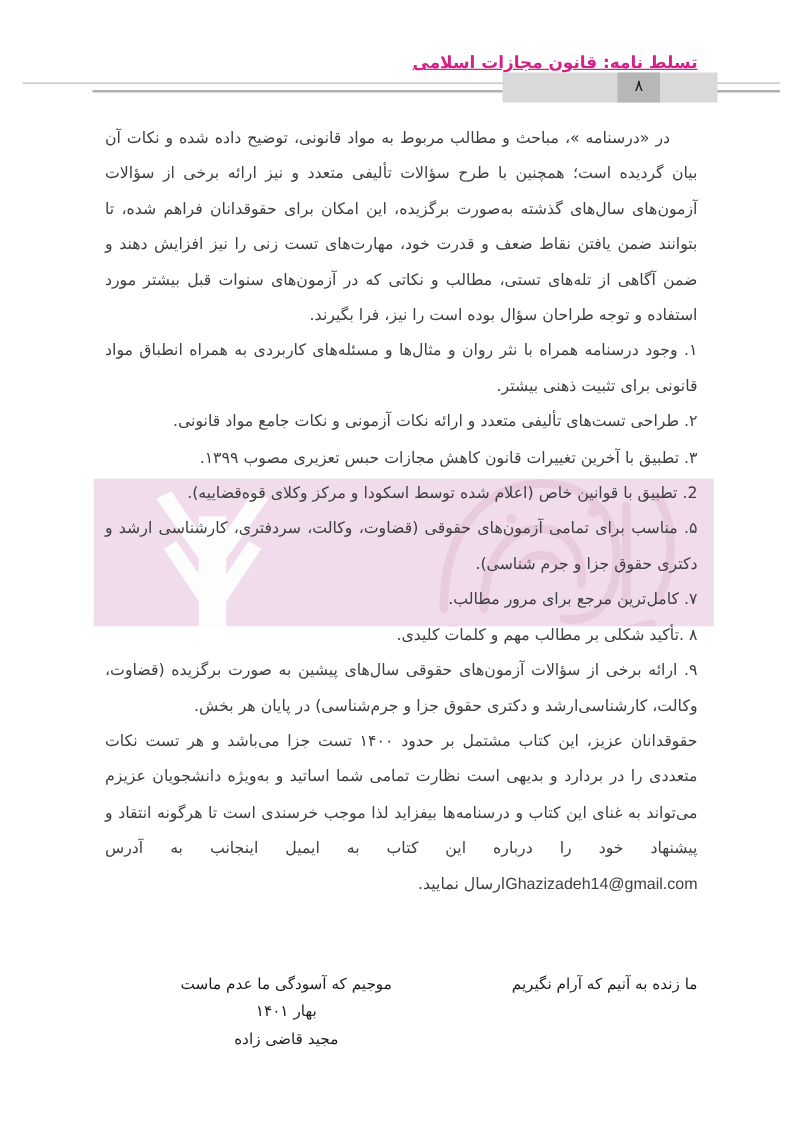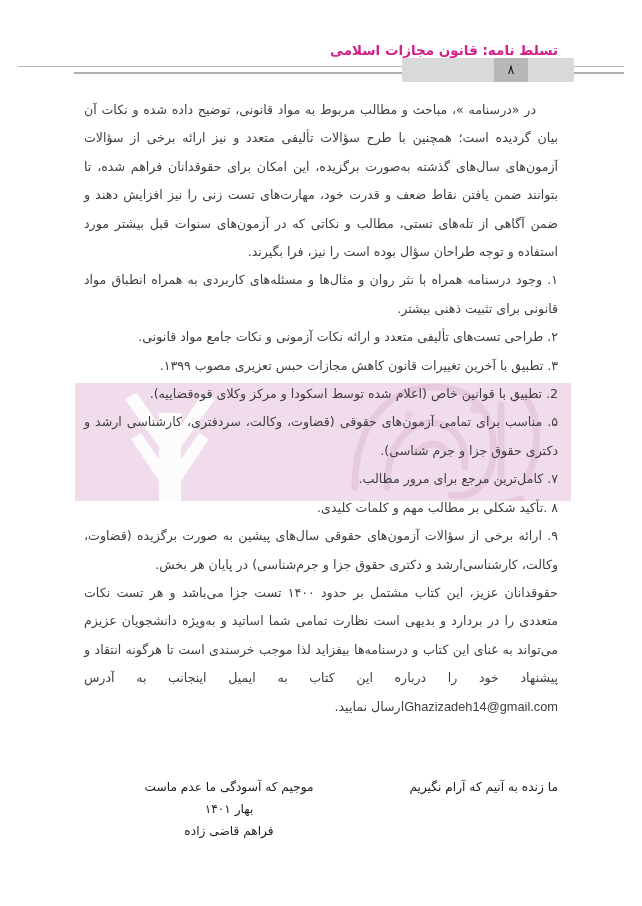--- a/index.html
+++ b/index.html
@@ -31,20 +31,21 @@
   #header-title {
     position: absolute;
     top: 42px;
     right: 84px;
     direction: rtl;
     font-size: 13.5px;
     font-weight: bold;
     color: #d2218a;
     letter-spacing: 0;
     white-space: nowrap;
+    text-decoration: underline;
   }
   
   #header-rule-top {
     position: absolute;
     top: 66px;
     left: 18px;
     width: 606px;
     height: 1px;
     background: #b9b9b9;
   }
@@ -234,18 +235,18 @@
   </div>
 
   <div id="signature-block">
     <div id="sig-row">
       <div id="sig-col-right">
         <div class="sig-line">ما زنده به آنیم که آرام نگیریم</div>
       </div>
       <div id="sig-col-left">
         <div class="sig-line">موجیم که آسودگی ما عدم ماست</div>
         <div class="sig-line">بهار ۱۴۰۱</div>
-        <div class="sig-line">فراهم قاضی زاده</div>
+        <div class="sig-line">مجید قاضی زاده</div>
       </div>
     </div>
   </div>
 
 </div>
 
 </body></html>

